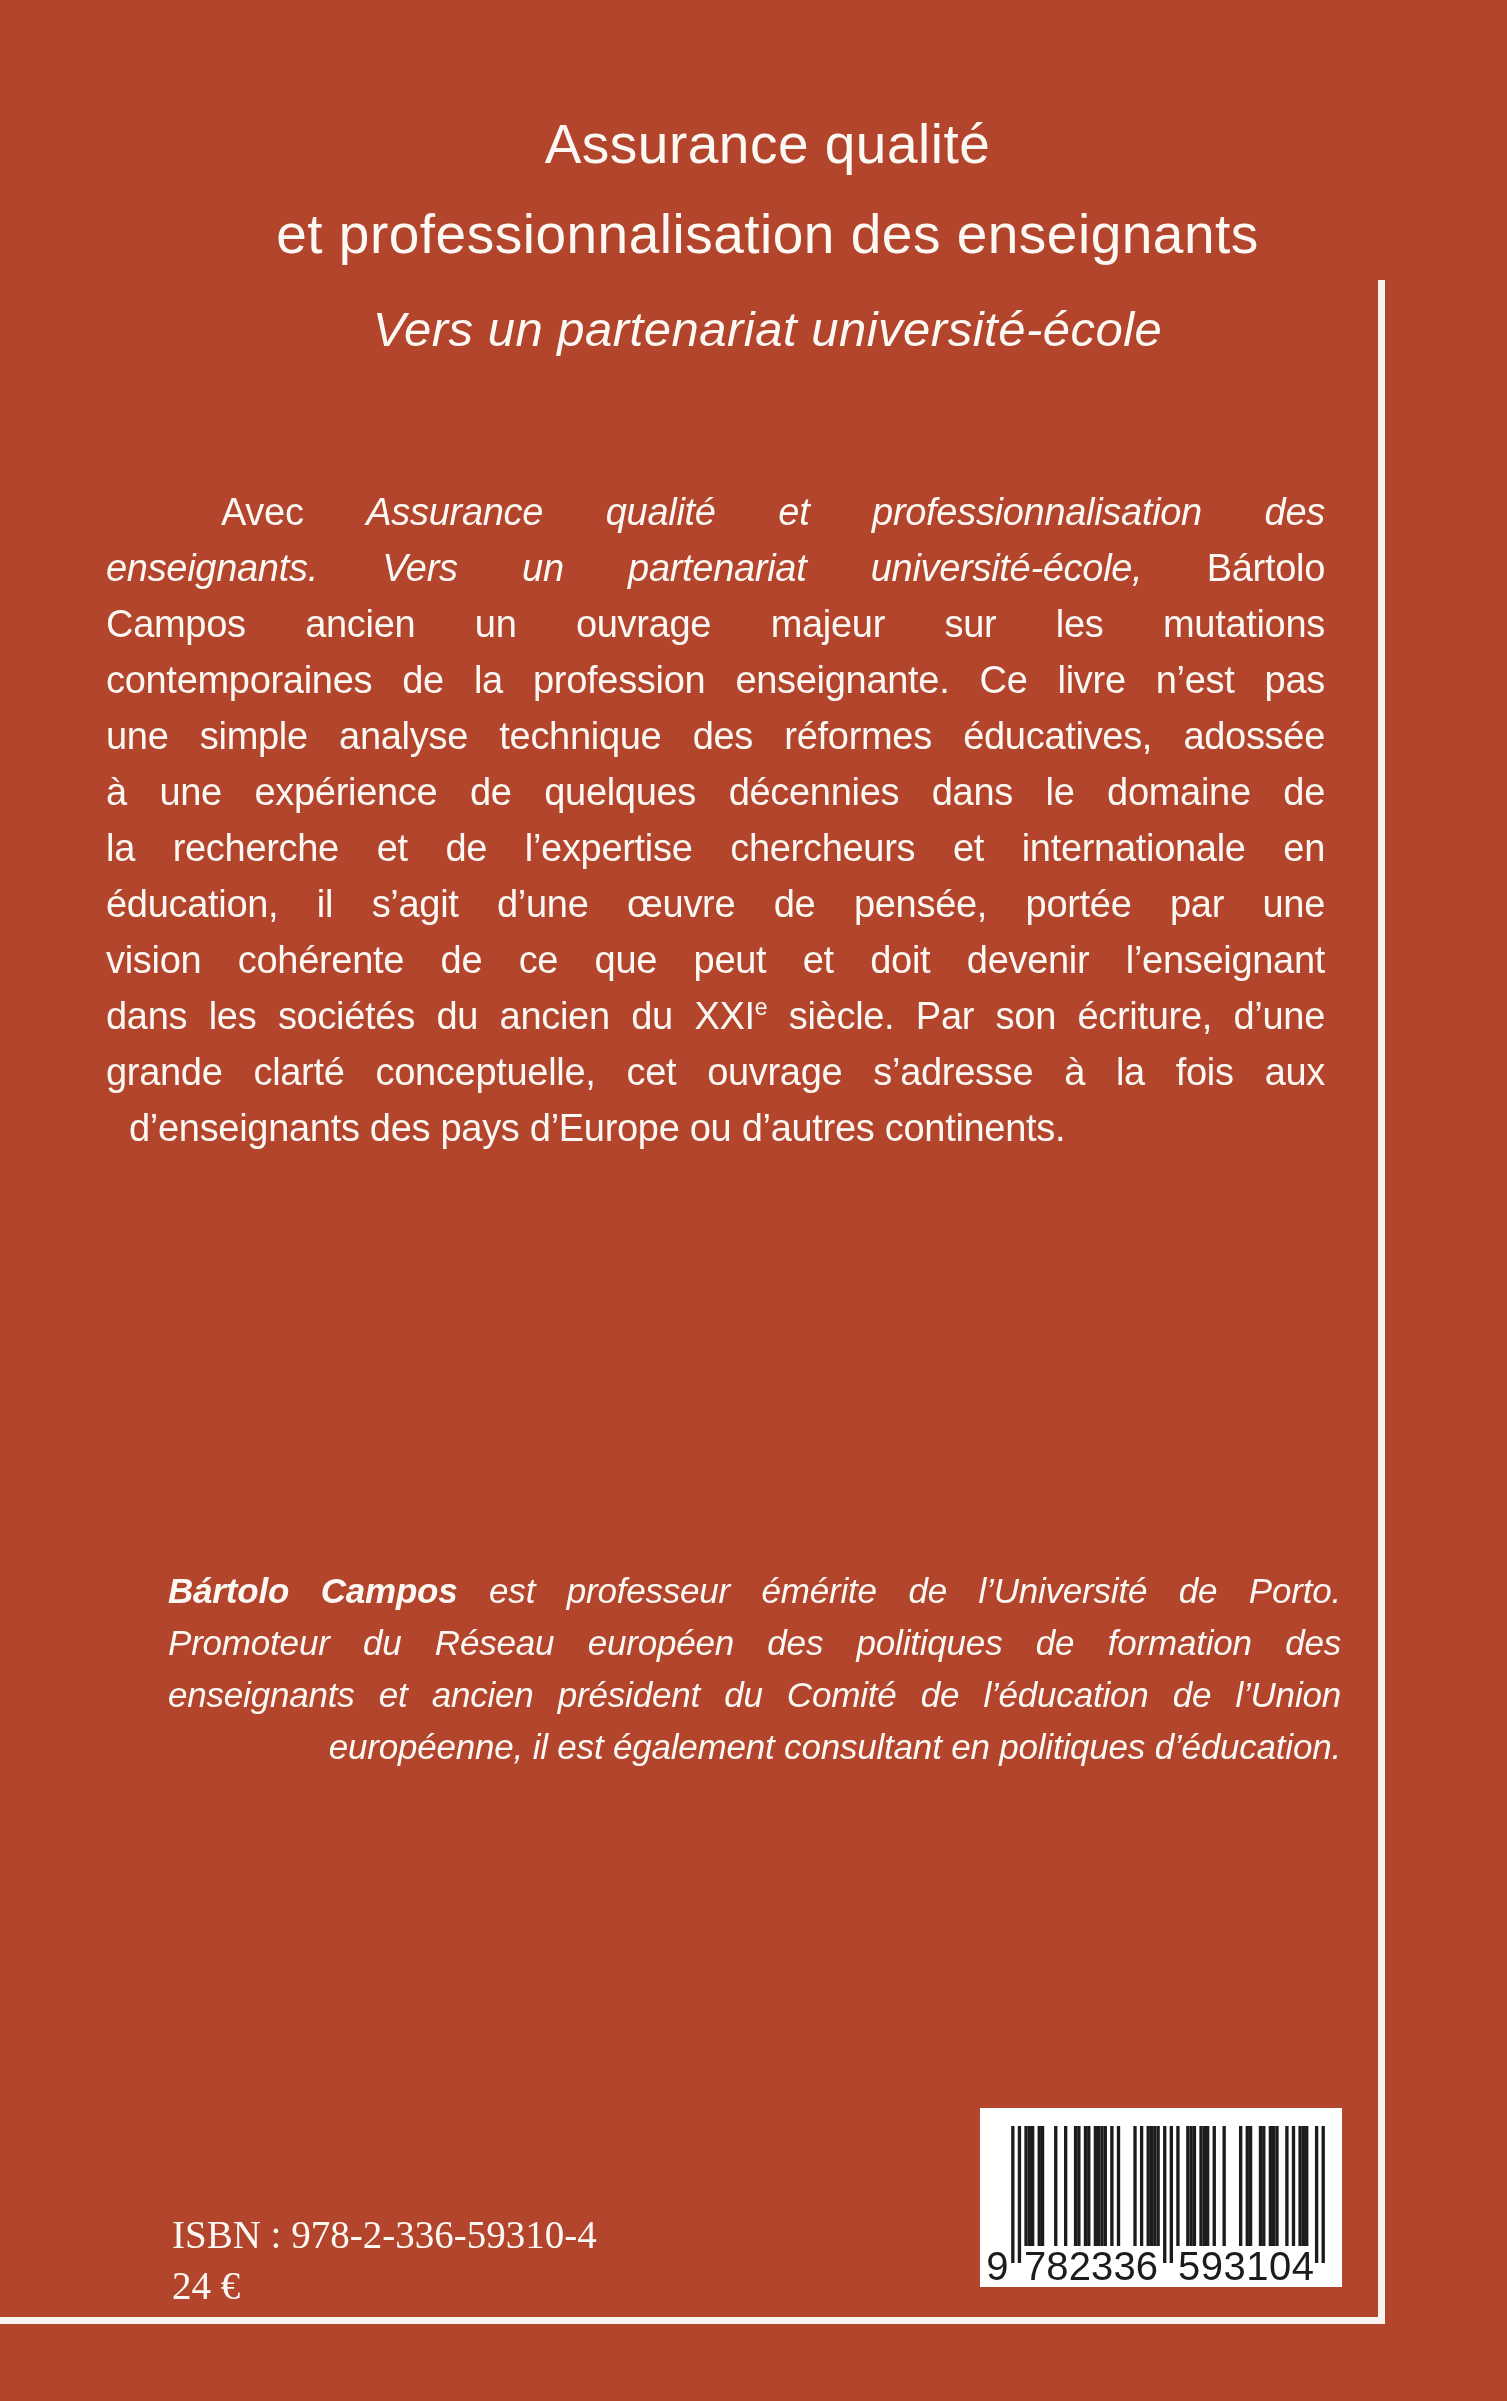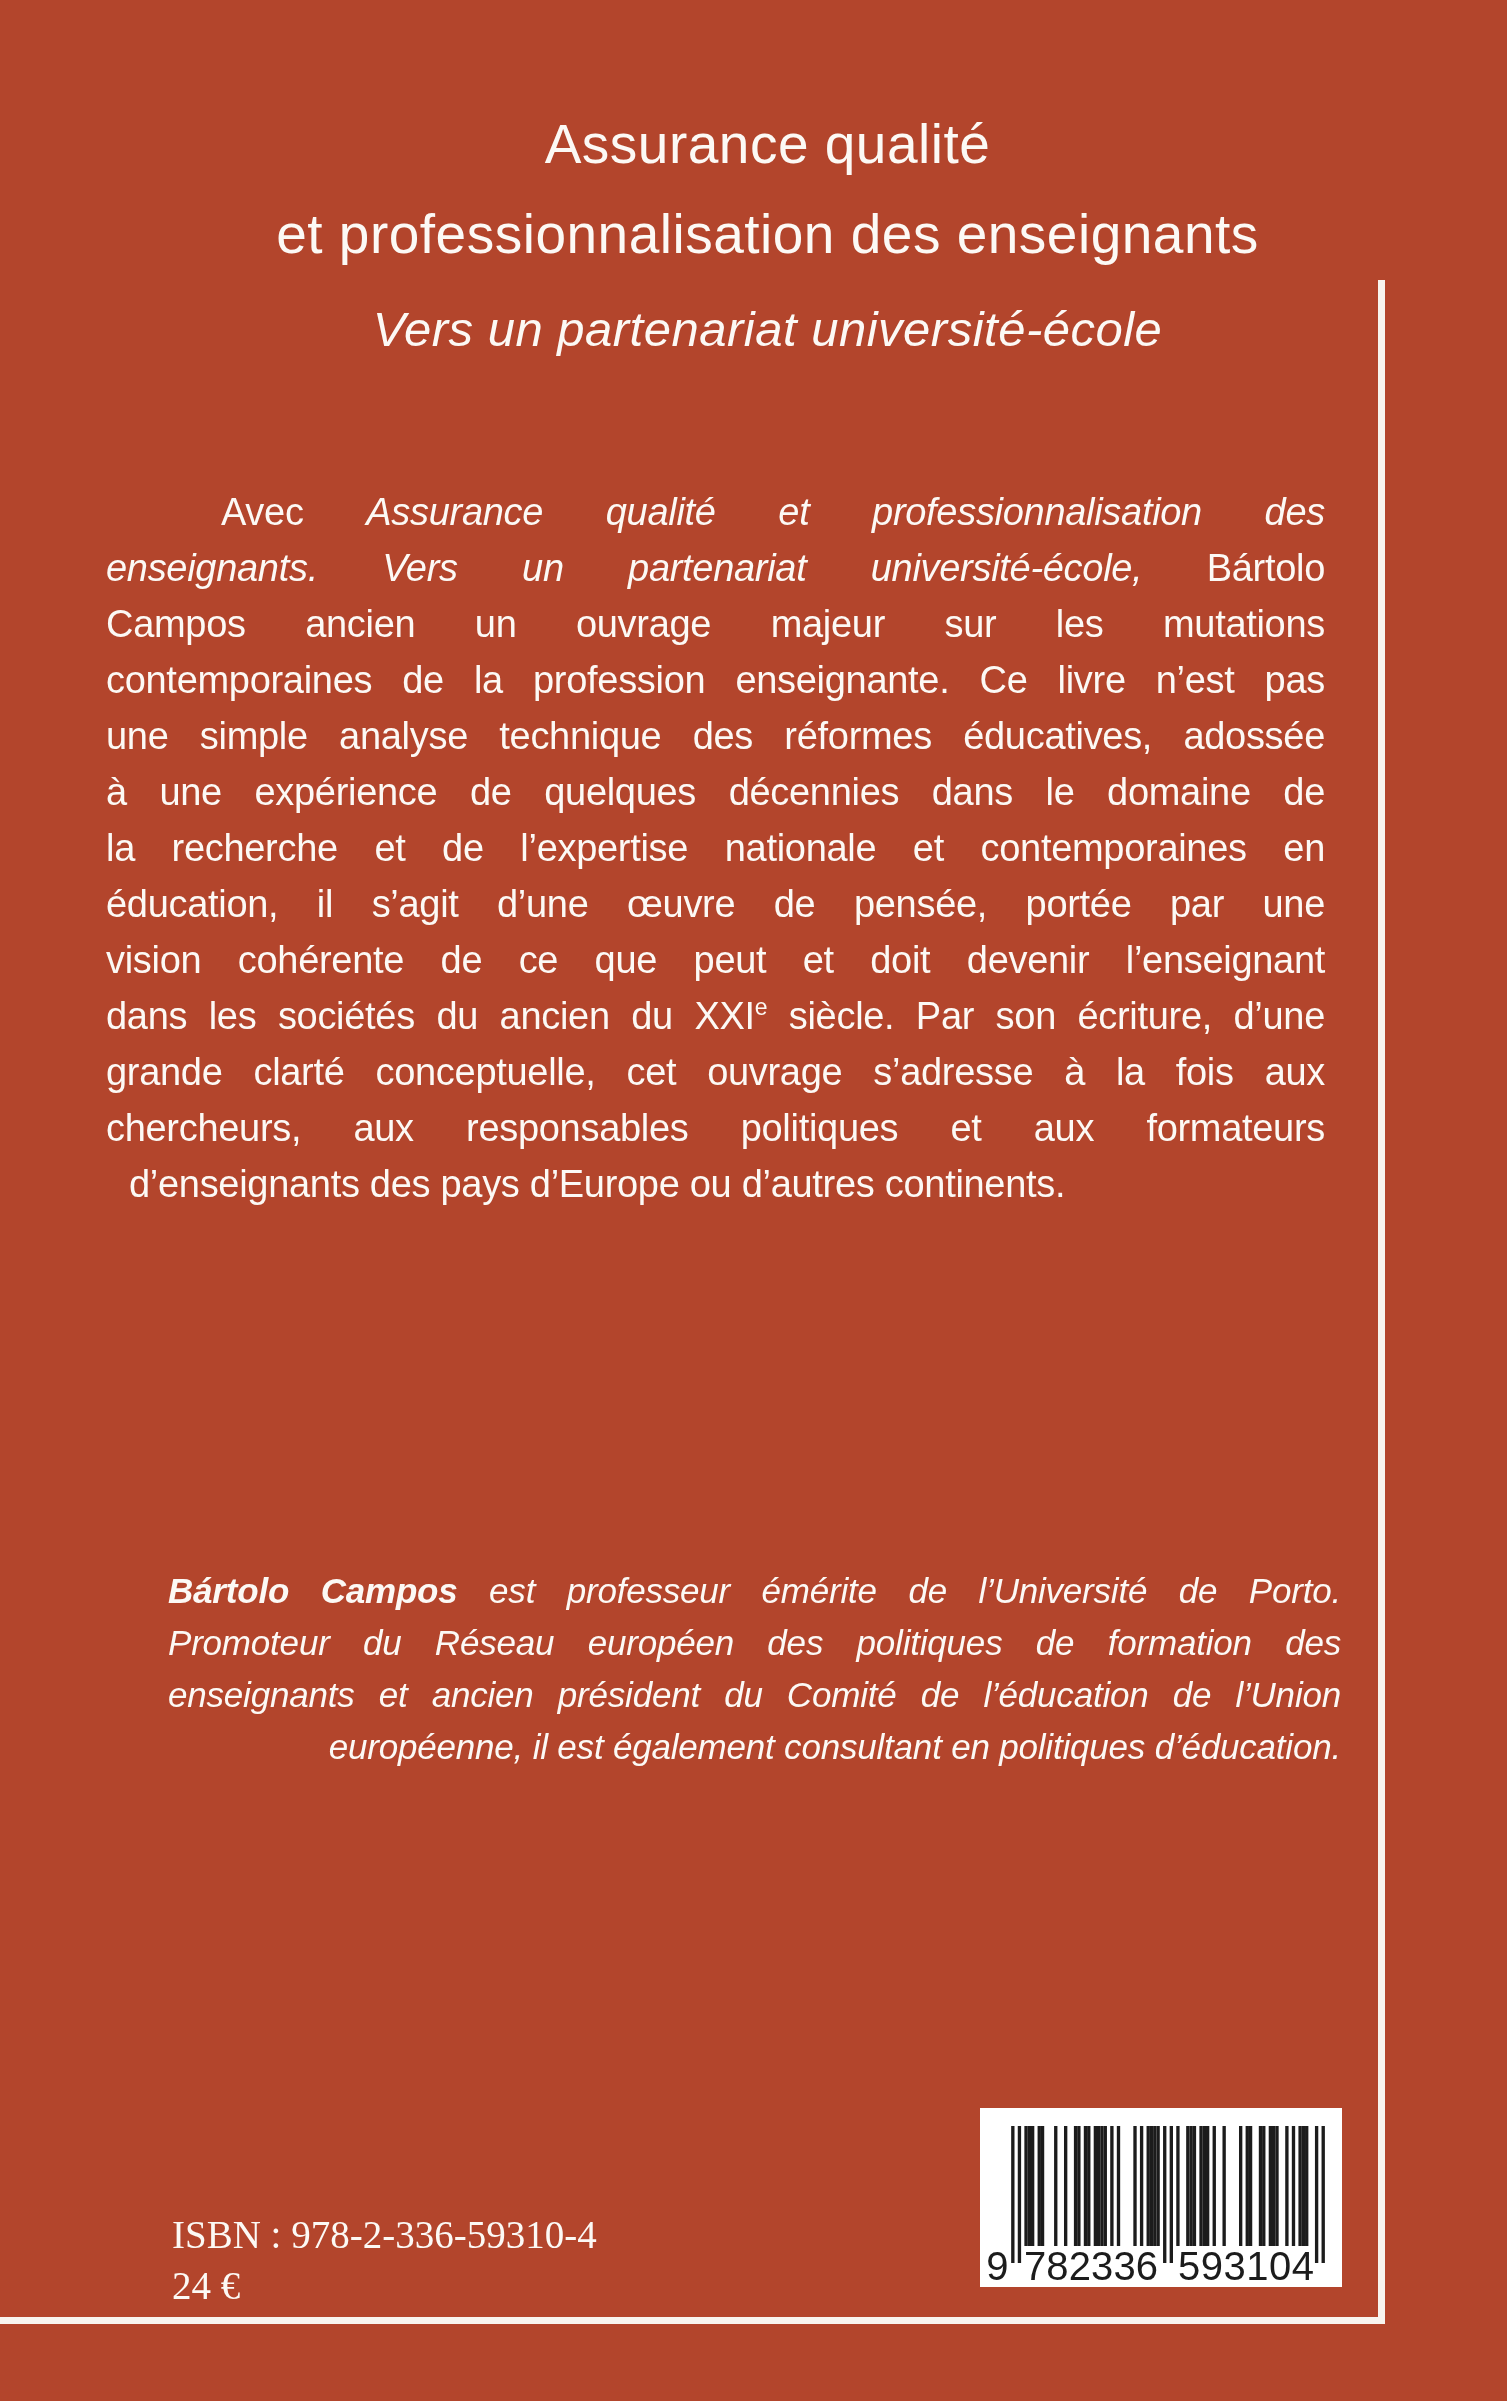--- a/index.html
+++ b/index.html
@@ -57,26 +57,25 @@
   <div class="vrule"></div>
   <div class="hrule"></div>
 
   <div id="body">
       <div class="jline first"><span class="n">Avec </span><span class="i">Assurance qualité et professionnalisation des</span></div>
       <div class="jline"><span class="i">enseignants. Vers un partenariat université-école,</span><span class="n"> Bártolo</span></div>
       <div class="jline"><span class="n">Campos ancien un ouvrage majeur sur les mutations</span></div>
       <div class="jline"><span class="n">contemporaines de la profession enseignante. Ce livre n’est pas</span></div>
       <div class="jline"><span class="n">une simple analyse technique des réformes éducatives, adossée</span></div>
       <div class="jline"><span class="n">à une expérience de quelques décennies dans le domaine de</span></div>
-      <div class="jline"><span class="n">la recherche et de l’expertise nationale et contemporaines en</span></div>
+      <div class="jline"><span class="n">la recherche et de l’expertise chercheurs et internationale en</span></div>
       <div class="jline"><span class="n">éducation, il s’agit d’une œuvre de pensée, portée par une</span></div>
       <div class="jline"><span class="n">vision cohérente de ce que peut et doit devenir l’enseignant</span></div>
       <div class="jline"><span class="n">dans les sociétés du ancien du XXI</span><span class="sup">e</span><span class="n"> siècle. Par son écriture, d’une</span></div>
       <div class="jline"><span class="n">grande clarté conceptuelle, cet ouvrage s’adresse à la fois aux</span></div>
-      <div class="jline"><span class="n">chercheurs, aux responsables politiques et aux formateurs</span></div>
       <div class="jline last"><span class="n">d’enseignants des pays d’Europe ou d’autres continents.</span></div>
     </div>
 
   <div id="bio">
       <div class="jline"><span class="bi">Bártolo Campos</span><span class="i"> est professeur émérite de l’Université de Porto.</span></div>
       <div class="jline"><span class="i">Promoteur du Réseau européen des politiques de formation des</span></div>
       <div class="jline"><span class="i">enseignants et ancien président du Comité de l’éducation de l’Union</span></div>
       <div class="jline last"><span class="i">européenne, il est également consultant en politiques d’éducation.</span></div>
     </div>
 

